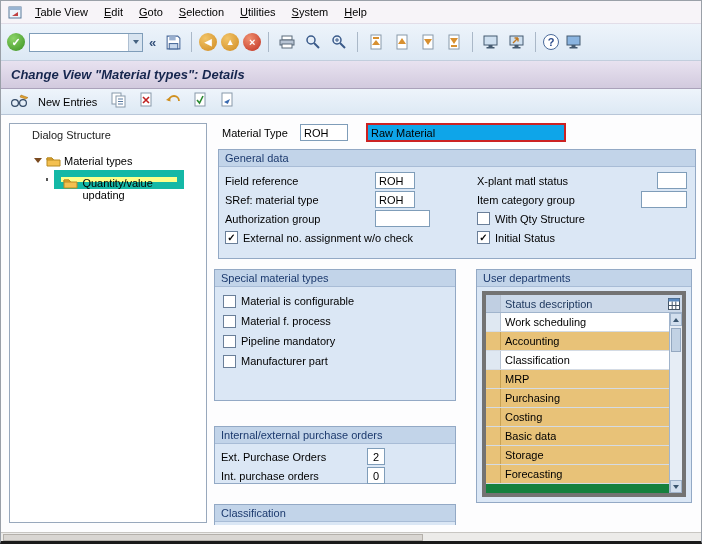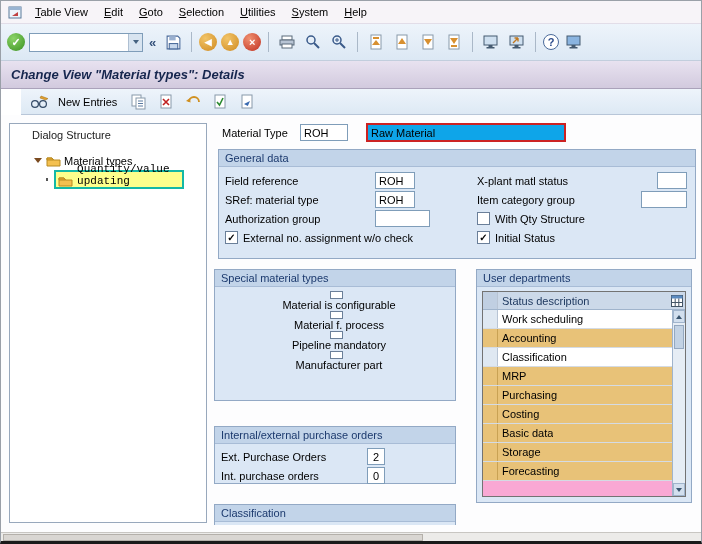--- a/index.html
+++ b/index.html
@@ -26,34 +26,34 @@
 .tico { width:22px; height:22px; display:inline-flex; align-items:center; justify-content:center; cursor:default; }
 .vsep { width:1px; height:20px; background:#aab8c8; margin:0 3px; }
 .help-ico { width:16px; height:16px; border-radius:50%; background:#fff; border:1px solid #4a6a9a; color:#2a4a8a; font-weight:bold; display:inline-flex; align-items:center; justify-content:center; font-size:11px; }
 .arr-d { width:0; height:0; border-left:3px solid transparent; border-right:3px solid transparent; border-top:4px solid #44617f; }
 
 
 .titlebar { height:28px; background:linear-gradient(#e8e2f0,#d2cade); border-bottom:1px solid #aaa2ba; display:flex; align-items:center; padding:0 10px; }
 .title { font-size:13px; font-weight:bold; font-style:italic; color:#16264e; }
 
 
-.apptoolbar { height:26px; background:linear-gradient(#eef4fb,#dde9f4); border-bottom:1px solid #b8c6d8; display:flex; align-items:center; padding:0 8px; gap:5px;margin-left:20px; }
+.apptoolbar { height:26px; background:linear-gradient(#eef4fb,#dde9f4); border-bottom:1px solid #b8c6d8; display:flex; padding:0 8px; gap:5px; }
 .nebtn { background:transparent; border:none; font:inherit; padding:2px 6px 2px 2px; cursor:default; }
 
 
 .content { position:relative; height:417px; background:#fdfdfe; overflow:hidden; }
 
 
 .tree-panel { position:absolute; left:8px; top:8px; width:198px; height:400px; border:1px solid #98a8bc; background:#fff; padding:5px 22px; }
 .tree-title { margin-bottom:10px; color:#222; }
 .trow { display:flex; align-items:center; height:19px; }
 .texp { width:0; height:0; border-left:4px solid transparent; border-right:4px solid transparent; border-top:5px solid #7a4a20; margin:0 4px 0 2px; }
 .tbullet { width:3px; height:3px; background:#555; margin:0 6px 0 14px; }
 .fold { display:inline-flex; margin-right:3px; }
-.sel-wrap { display:inline-flex; align-items:flex-end; background:#fdff8c; border:2px solid #14b8a6; height:19px; padding:0 4px 0 2px;font-family:Liberation Mono, monospace; }
+.sel-wrap { display:inline-flex; align-items:flex-start; background:#fdff8c; border:7px solid #14b8a6; height:19px; padding:0 4px 0 2px; }
 .sel-wrap .fold { margin-right:4px; }
 
 
 .main-panel { position:absolute; left:213px; top:8px; width:482px; height:402px; overflow:hidden; }
 .mat-row { position:absolute; left:0; top:0; display:flex; align-items:center; padding-left:8px; height:19px; }
 .mt-lbl { width:78px; }
 .field { display:inline-flex; align-items:center; height:17px; background:#fff; border:1px solid #7f9db9; padding:0 3px; overflow:hidden; white-space:nowrap; }
 .w48 { width:48px; }
 .w40 { width:40px; }
 .w55 { width:55px; }
@@ -70,24 +70,24 @@
 .gcol-l { position:absolute; left:6px; top:4px; width:246px; }
 .gcol-r { position:absolute; left:258px; top:4px; right:8px; }
 .frow { display:flex; align-items:center; height:19px; }
 .flbl { width:150px; white-space:nowrap; }
 .frow .push { margin-left:auto; }
 .cb { width:13px; height:13px; border:1px solid #6a7f99; background:#fff; display:inline-flex; align-items:center; justify-content:center; font-size:10px; font-weight:bold; margin-right:5px; line-height:1; }
 .cblbl { white-space:nowrap; }
 
 #gbox-special { left:0; top:146px; width:242px; height:132px; }
 .sp-body { padding-top:4px; }
-.sp-row { display:flex; align-items:center; height:20px; padding-left:8px;flex-direction:column; }
+.sp-row { display:flex; align-items:center; height:20px; padding-left:8px; }
 
 #gbox-ud { left:262px; top:146px; width:216px; height:234px; }
-.udt { position:absolute; left:5px; top:4px; right:5px; bottom:5px; border:1px solid #737373; background:#f9a8d4; }
+.udt { position:absolute; left:5px; top:4px; right:5px; bottom:5px; border:4px solid #737373; background:#15803d; }
 .udt-head { display:flex; height:18px; background:#ccd9e9; border-bottom:1px solid #a0b4cc; align-items:center; }
 .udsel { width:15px; align-self:stretch; border-right:1px solid #b8c4d4; background:#dfe8f2; }
 .udsel.head { background:#c0cfe2; }
 .udhl { flex:1; padding-left:4px; color:#203a60; white-space:nowrap; }
 .udcorner { width:17px; display:flex; justify-content:center; }
 .udt-body { position:absolute; top:18px; left:0; right:13px; bottom:0; overflow:hidden; }
 .udrow { display:flex; height:19px; align-items:center; border-bottom:1px solid #d4dbe4; background:#fff; }
 .udlbl { padding-left:4px; white-space:nowrap; overflow:hidden; }
 .udrow.sel { background:#e8c278; }
 .udrow.sel .udsel { background:#e8c278; border-right-color:#c9a254; }

